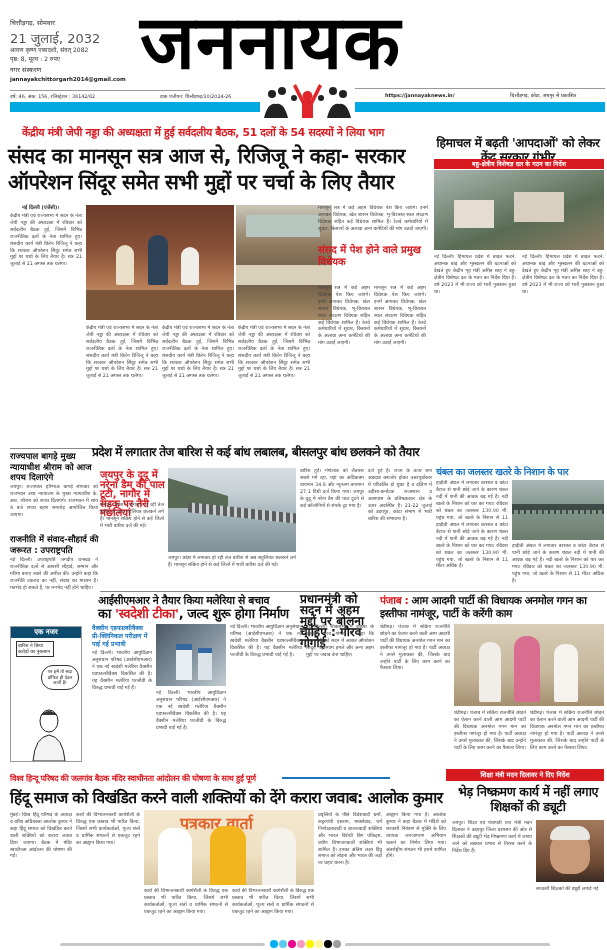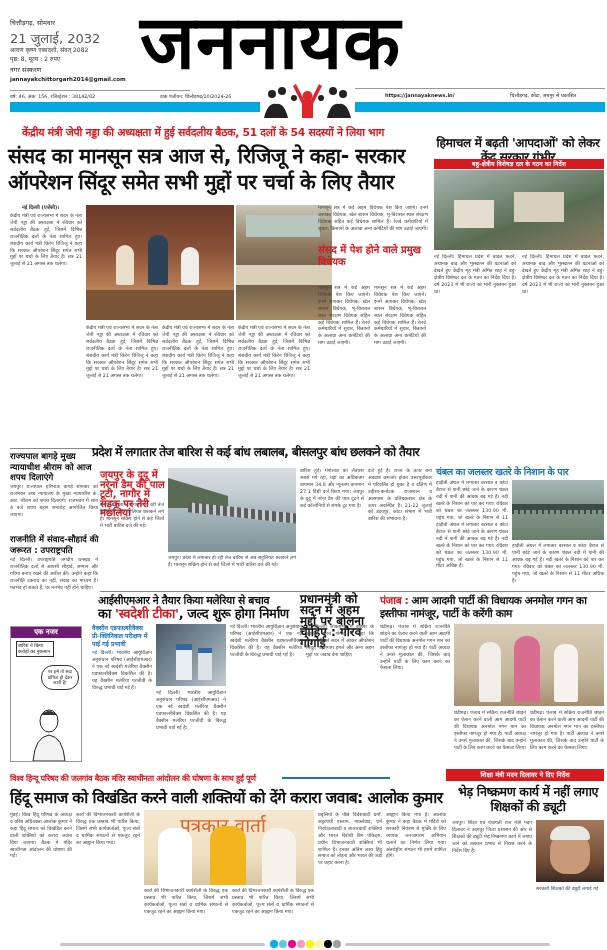--- a/index.html
+++ b/index.html
@@ -88,21 +88,21 @@
 <div class="abs txtcol" style="left:434px;top:254px;width:82px;height:190px">नई दिल्ली। हिमाचल प्रदेश में बादल फटने, अचानक बाढ़ और भूस्खलन की घटनाओं को देखते हुए केंद्रीय गृह मंत्री अमित शाह ने बहु-क्षेत्रीय विशेषज्ञ दल के गठन का निर्देश दिया है। वर्ष 2023 में भी राज्य को भारी नुकसान हुआ था।</div>
 <div class="abs txtcol" style="left:522px;top:254px;width:82px;height:190px">नई दिल्ली। हिमाचल प्रदेश में बादल फटने, अचानक बाढ़ और भूस्खलन की घटनाओं को देखते हुए केंद्रीय गृह मंत्री अमित शाह ने बहु-क्षेत्रीय विशेषज्ञ दल के गठन का निर्देश दिया है। वर्ष 2023 में भी राज्य को भारी नुकसान हुआ था।</div>
 
 <div class="abs" style="left:10px;top:448px;width:85px;height:1px;background:#888"></div>
 <div class="abs hl" style="left:10px;top:451px;width:90px;font-size:8.5px;line-height:10.5px">राज्यपाल बागडे़ मुख्य न्यायाधीश श्रीराम को आज शपथ दिलाएंगे</div>
 <div class="abs txtcol" style="left:10px;top:484px;width:88px;height:48px">जयपुर। राज्यपाल हरिभाऊ बागडे़ सोमवार को राजभवन उच्च न्यायालय के मुख्य न्यायाधीश के. आर. श्रीराम को शपथ दिलाएंगे। राजभवन में सांय 4 बजे शपथ ग्रहण समारोह आयोजित किया जाएगा।</div>
 <div class="abs hl" style="left:10px;top:534px;width:90px;font-size:8.5px;line-height:10.5px">राजनीति में संवाद-सौहार्द की जरूरत : उपराष्ट्रपति</div>
 <div class="abs txtcol" style="left:10px;top:557px;width:88px;height:62px">नई दिल्ली। उपराष्ट्रपति जगदीप धनखड़ ने राजनीतिक दलों से आपसी सौहार्द, सम्मान और गरिमा बनाए रखने की अपील की। उन्होंने कहा कि राजनीति टकराव का नहीं, संवाद का माध्यम है। मतभेद हो सकते हैं, पर मनभेद नहीं होने चाहिए।</div>
 
 <div class="abs" style="left:10px;top:626px;width:72px;height:136px;border:1px solid #999;background:#fff">
-  <div style="background:#701a75;color:#fff;font-size:7px;font-weight:bold;text-align:center;height:11px;line-height:11px">एक नजर</div>
+  <div style="background:#0c4a6e;color:#fff;font-size:7px;font-weight:bold;text-align:center;height:11px;line-height:11px">एक नजर</div>
   <div style="position:absolute;left:5px;top:14px;width:38px;border:1px solid #333;font-size:4.8px;line-height:6px;padding:1px;background:#fff">बारिश ने किया करोड़ों का नुकसान</div>
   <div style="position:absolute;left:30px;top:38px;width:38px;border:1px solid #333;border-radius:12px;font-size:4.5px;line-height:5.5px;padding:3px;text-align:center;background:#fff">पर हमें तो सदा प्रॉफिट ही देकर जाती है!</div>
   <svg style="position:absolute;left:18px;top:78px" width="40" height="56" viewBox="0 0 40 56">
     <ellipse cx="20" cy="16" rx="9" ry="11" fill="#fff" stroke="#222"></ellipse>
     <path d="M12 10 Q20 2 28 10" fill="#333"></path>
     <path d="M4 56 Q6 32 20 30 Q34 32 36 56Z" fill="#f3f3f3" stroke="#222"></path>
   </svg>
 </div>
 
 <div class="abs hl" style="left:92px;top:443px;font-size:12px;white-space:nowrap;letter-spacing:-0.6px">प्रदेश में लगातार तेज बारिश से कई बांध लबालब, बीसलपुर बांध छलकने को तैयार</div>
@@ -153,21 +153,21 @@
 <div class="abs txtcol" style="left:454px;top:710px;width:72px;height:52px">चंडीगढ़। पंजाब में सक्रिय राजनीति छोड़ने का ऐलान करने वाली आम आदमी पार्टी की विधायक अनमोल गगन मान का इस्तीफा नामंजूर हो गया है। पार्टी अध्यक्ष ने उनसे मुलाकात की, जिसके बाद उन्होंने पार्टी के लिए काम करने का फैसला लिया।</div>
 <div class="abs txtcol" style="left:530px;top:710px;width:74px;height:52px">चंडीगढ़। पंजाब में सक्रिय राजनीति छोड़ने का ऐलान करने वाली आम आदमी पार्टी की विधायक अनमोल गगन मान का इस्तीफा नामंजूर हो गया है। पार्टी अध्यक्ष ने उनसे मुलाकात की, जिसके बाद उन्होंने पार्टी के लिए काम करने का फैसला लिया।</div>
 
 <div class="abs hl red" style="left:10px;top:772px;font-size:8px;white-space:nowrap;letter-spacing:-0.3px">विश्व हिन्दू परिषद की जलगांव बैठक मंदिर स्वाधीनता आंदोलन की घोषणा के साथ हुई पूर्ण</div>
 <div class="abs" style="left:282px;top:777px;width:108px;height:2px;background:#1c75bc"></div>
 <div class="abs" style="left:446px;top:769px;width:158px;height:12px;background:#d71920;color:#fff;font-size:6.5px;font-weight:bold;text-align:center;line-height:12px">शिक्षा मंत्री मदन दिलावर ने दिए निर्देश</div>
 <div class="abs hl" style="left:10px;top:786px;font-size:15.5px;white-space:nowrap;letter-spacing:-0.6px">हिंदू समाज को विखंडित करने वाली शक्तियों को देंगे करारा जवाब: आलोक कुमार</div>
 <div class="abs txtcol" style="left:10px;top:812px;width:62px;height:124px">मुंबई। विश्व हिंदू परिषद के अध्यक्ष व वरिष्ठ अधिवक्ता आलोक कुमार ने कहा हिंदू समाज को विखंडित करने वाली शक्तियों को करारा जवाब दिया जाएगा। बैठक में मंदिर स्वाधीनता आंदोलन की घोषणा की गई।</div>
 <div class="abs txtcol" style="left:76px;top:812px;width:64px;height:124px">कारों की विभाजनकारी कार्यशैली के विरुद्ध एक प्रस्ताव भी पारित किया, जिसमें सभी कार्यकर्ताओं, पूज्य संतों व धार्मिक संगठनों से एकजुट रहने का आह्वान किया गया।</div>
 <div class="abs photo" style="left:144px;top:810px;width:170px;height:75px;background:linear-gradient(180deg,#f3e7cf 0%,#efe0c2 60%,#d8c7a3 100%)">
-  <div style="position:absolute;left:36px;top:2px;font-size:19px;font-weight:normal;color:#e2632a">पत्रकार वार्ता</div>
+  <div style="position:absolute;left:36px;top:2px;font-size:16px;font-weight:bold;color:#e2632a">पत्रकार वार्ता</div>
   <div style="position:absolute;left:14px;top:18px;width:34px;height:57px;background:#ffffff;border-radius:14px 14px 0 0"></div>
   <div style="position:absolute;left:66px;top:16px;width:36px;height:59px;background:#f2b51d;border-radius:14px 14px 0 0"></div>
   <div style="position:absolute;left:118px;top:18px;width:34px;height:57px;background:#f5f2ec;border-radius:14px 14px 0 0"></div>
 </div>
 <div class="abs txtcol" style="left:144px;top:888px;width:84px;height:48px">कारों की विभाजनकारी कार्यशैली के विरुद्ध एक प्रस्ताव भी पारित किया, जिसमें सभी कार्यकर्ताओं, पूज्य संतों व धार्मिक संगठनों से एकजुट रहने का आह्वान किया गया।</div>
 <div class="abs txtcol" style="left:232px;top:888px;width:82px;height:48px">कारों की विभाजनकारी कार्यशैली के विरुद्ध एक प्रस्ताव भी पारित किया, जिसमें सभी कार्यकर्ताओं, पूज्य संतों व धार्मिक संगठनों से एकजुट रहने का आह्वान किया गया।</div>
 <div class="abs txtcol" style="left:318px;top:812px;width:64px;height:124px">प्रवृत्तियों के पीछे विदेशवादी धर्मों, कट्टरपंथी इस्लाम, मार्क्सवाद, धर्म निरपेक्षतावादी व बाजारवादी शक्तियां और भारत विरोधी बिग पॉकेट्स, प्रचीन विभाजनकारी शक्तियां भी शामिल हैं। इनका अंतिम लक्ष्य हिंदू समाज को तोड़ना और भारत की जड़ों पर प्रहार करना है।</div>
 <div class="abs txtcol" style="left:386px;top:812px;width:60px;height:124px">आह्वान किया गया है। आलोक कुमार ने कहा बैठक में मंदिरों को सरकारी नियंत्रण से मुक्ति के लिए व्यापक जनजागरण अभियान चलाने का निर्णय लिया गया। अंतर्राष्ट्रीय संगठन भी इसमें शामिल होंगे।</div>
 
 <div class="abs hl" style="left:450px;top:784px;width:156px;font-size:12.5px;line-height:15px;text-align:center;letter-spacing:-0.4px">भेड़ निष्क्रमण कार्य में नहीं लगाए शिक्षकों की ड्यूटी</div>

